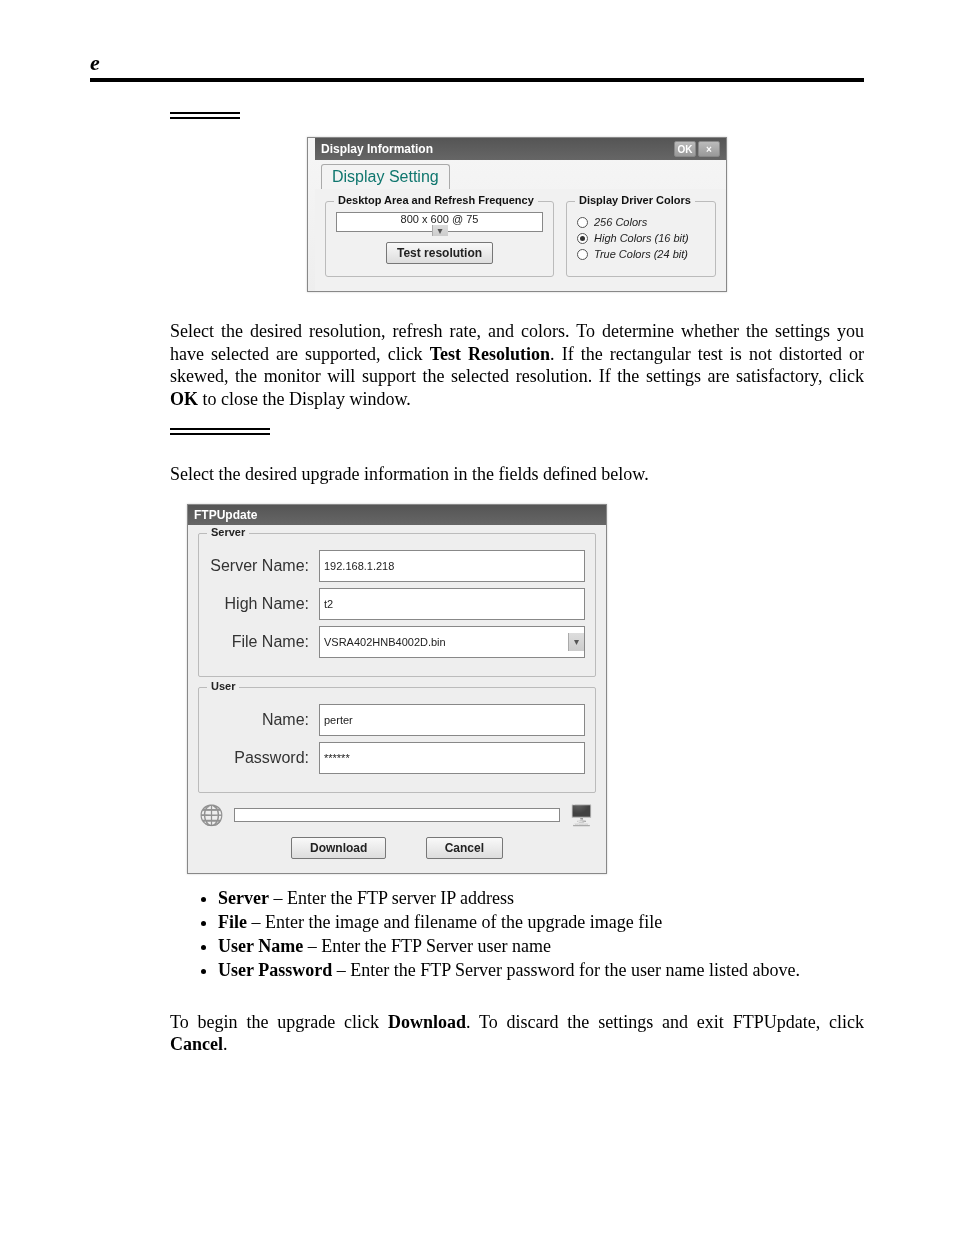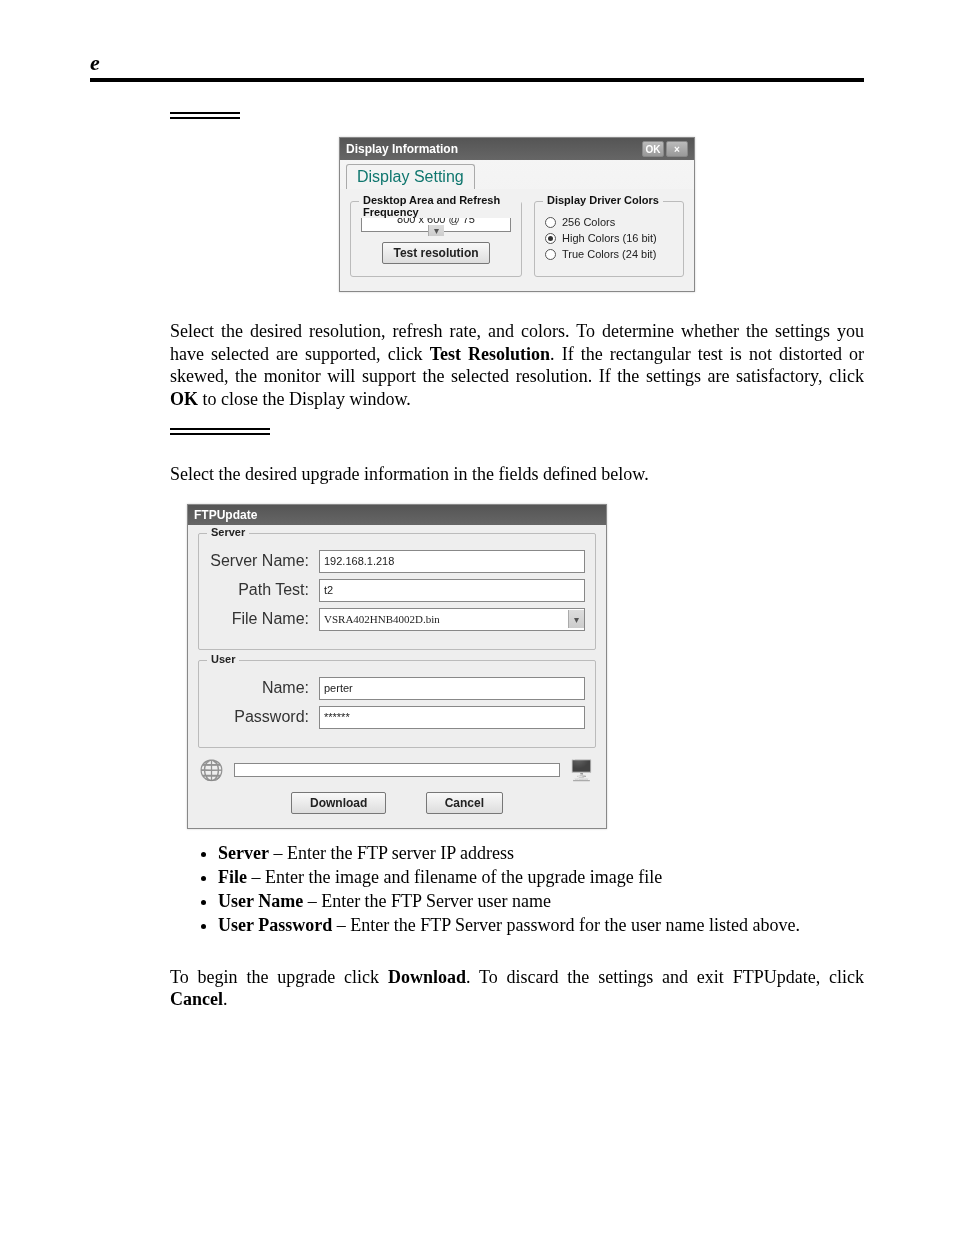--- a/index.html
+++ b/index.html
@@ -28,21 +28,21 @@
   
   .dlg {
     margin: 0 auto 12px auto;
     border: 1px solid #888;
     background: linear-gradient(#f6f6f6,#eee);
     font-family: Tahoma, Verdana, sans-serif;
     font-size: 12px;
     color: #222;
     box-shadow: 0 0 2px rgba(0,0,0,.2);
   }
-  .dlg1 { width: 356px; }
+  .dlg1 { width: 420px; padding-left: 7px; }
   .dlg-title {
     background: linear-gradient(#555,#666);
     color: #fff;
     padding: 3px 6px;
     display: flex;
     align-items: center;
     font-weight: bold;
     font-size: 12px;
   }
   .dlg-title .spacer { flex: 1; }
@@ -61,32 +61,32 @@
   .dlg-body { background:#f1f1f1; padding:12px 10px 14px 10px; display:flex; gap:12px; }
   .groupbox { border:1px solid #bbb; border-radius:3px; padding:10px 10px 12px 10px; position:relative; }
   .groupbox .legend { position:absolute; top:-8px; left:8px; background:#f1f1f1; padding:0 4px; font-weight:bold; font-size:11px; color:#111; }
   .gb-left { flex:1; }
   .gb-right { width:150px; }
   .dropdown { display:flex; border:1px solid #888; background:#fff; height:20px; align-items:center;flex-direction:column; }
   .dropdown .val { flex:1; padding:0 4px; font-size:11px; color:#222; }
   .dropdown .chev { width:16px; height:18px; background:linear-gradient(#ddd,#ccc); border-left:1px solid #aaa; display:flex; align-items:center; justify-content:center; color:#555; font-size:10px;}
   .btn { display:inline-block; border:1px solid #777; background:linear-gradient(#f9f9f9,#ddd); padding:3px 10px; font-size:12px; font-weight:bold; border-radius:2px; }
   .center { text-align:center; margin-top:10px; }
-  .radio-row { display:flex; align-items:center; gap:6px; margin:4px 0; font-size:11px; }
+  .radio-row { display:flex; align-items:center; gap:6px; margin:4px 0; font-size:11px;font-style:italic; }
   .radio { width:11px; height:11px; border:1px solid #555; border-radius:50%; background:#fff; display:inline-flex; align-items:center; justify-content:center; }
   .radio.sel::after { content:""; width:5px; height:5px; border-radius:50%; background:#333; display:block; }
 
   
   .dlg2 { width: 420px; margin-left: 17px; }
   .dlg2 .dlg-body2 { background:#eee; padding:8px 10px 14px 10px; }
   .fieldset2 { border:1px solid #bbb; border-radius:2px; padding:10px 10px 12px 10px; margin-bottom:10px; position:relative; }
   .fieldset2 .legend { position:absolute; top:-8px; left:8px; background:#eee; padding:0 4px; font-weight:bold; font-size:11px; }
   .frow { display:flex; align-items:center; margin:6px 0; }
   .frow label { width:110px; text-align:right; padding-right:10px; font-size:16px; color:#333; }
-  .tinput { flex:1; border:1px solid #888; background:#fff; height:23px; padding:0 4px; font-size:11px; display:flex; align-items:center; }
+  .tinput { flex:1; border:1px solid #888; background:#fff; height:32px; padding:0 4px; font-size:11px; display:flex; align-items:center; }
   .tinput.combo { padding:0; }
   .progress-row { display:flex; align-items:center; gap:8px; margin:6px 0 10px 0; }
   .emoji { width:28px; height:24px; display:flex; align-items:center; justify-content:center; font-size:20px; filter:grayscale(1); }
   .pbar { flex:1; height:14px; border:1px solid #888; background:#fff; }
   .btnrow { text-align:center; }
   .sbtn { display:inline-block; border:1px solid #777; background:linear-gradient(#f9f9f9,#ddd); padding:3px 18px; font-size:12px; border-radius:2px; margin:0 18px; font-weight:bold; }
 
   ul.def { list-style: disc; padding-left: 48px; margin: 10px 0 18px 0; }
   ul.def li { font-size:18px; line-height:1.35; }
 </style>
@@ -158,27 +158,27 @@
       <span>FTPUpdate</span>
     </div>
     <div class="dlg-body2">
       <div class="fieldset2">
         <span class="legend">Server</span>
         <div class="frow">
           <label>Server Name:</label>
           <div class="tinput">192.168.1.218</div>
         </div>
         <div class="frow">
-          <label>Path Test:</label>
+          <label>High Name:</label>
           <div class="tinput">t2</div>
         </div>
         <div class="frow">
           <label>File Name:</label>
           <div class="tinput combo">
-            <span class="val" style="flex:1;padding:0 4px;font-family:Liberation Serif, serif;">VSRA402HNB4002D.bin</span>
+            <span class="val" style="flex:1;padding:0 4px;">VSRA402HNB4002D.bin</span>
             <span class="chev" style="width:16px;height:18px;background:linear-gradient(#ddd,#ccc);border-left:1px solid #aaa;display:flex;align-items:center;justify-content:center;color:#555;font-size:10px;">▾</span>
           </div>
         </div>
       </div>
       <div class="fieldset2">
         <span class="legend">User</span>
         <div class="frow">
           <label>Name:</label>
           <div class="tinput">perter</div>
         </div>

